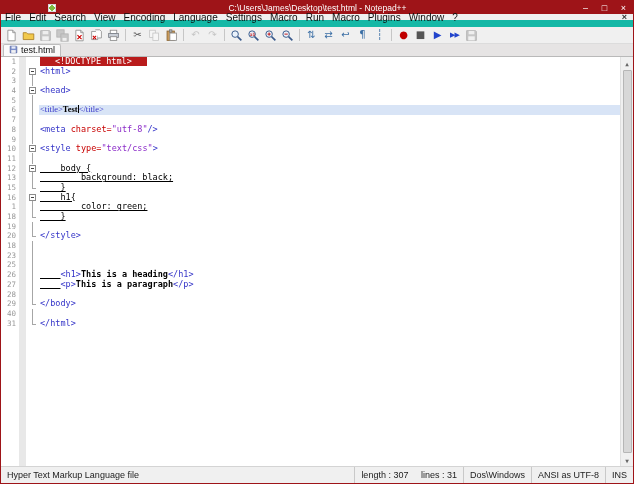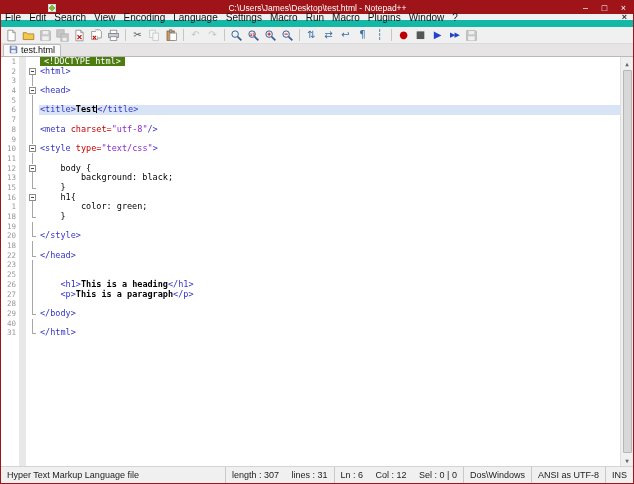--- a/index.html
+++ b/index.html
@@ -39,28 +39,28 @@
   
   .editor{flex:1;position:relative;background:#fff;overflow:hidden;
     font-family:"DejaVu Sans Mono","Liberation Mono",monospace;}
   .bm-strip{position:absolute;left:18px;top:0;bottom:0;width:7px;background:#E8E8E8;}
   .rows{position:absolute;left:0;top:0;right:13px;bottom:0;}
   .row{display:flex;height:9.7px;line-height:9.7px;font-size:8.5px;white-space:pre;}
   .ln{width:18px;flex:0 0 auto;text-align:right;padding-right:3px;color:#989898;font-size:7.5px;}
   .bm{width:7px;flex:0 0 auto;background:#E8E8E8;}
   .fold{width:13px;flex:0 0 auto;position:relative;}
   .code{flex:1;padding-left:1px;color:#000;}
-  .row.current .code{background:#D8E4F6;}
+  .row.current .code{background:#D8E4F6;font-family:Liberation Serif, serif;}
 
   .sg-tag{color:#3434C8;}
   .sg-attr,.sg-op{color:#C80000;}
   .sg-str{color:#8B2BC8;}
   .sg-text{color:#000;font-weight:bold;}
-  .sg-css,.sg-plain{color:#000;}
-  .sg-sgml{color:#FFFFFF;background:#4d7c0f;padding:0 4px;}
+  .sg-css,.sg-plain{color:#000;text-decoration:underline;}
+  .sg-sgml{color:#FFFFFF;background:#b91c1c;padding:0 15px;}
   .caret{display:inline-block;width:1px;height:8px;background:#000;vertical-align:-1px;}
 
   .fold.fv::before{content:"";position:absolute;left:6px;top:0;bottom:0;width:1px;background:#A6A6A6;}
   .fold.fe::before{content:"";position:absolute;left:6px;top:0;height:5px;width:1px;background:#A6A6A6;}
   .fold.fe::after{content:"";position:absolute;left:6px;top:5px;width:4px;height:1px;background:#A6A6A6;}
   .fold.fb::before{content:"";position:absolute;left:6px;top:8.5px;bottom:0;width:1px;background:#A6A6A6;}
   .fbox{position:absolute;left:3px;top:1.3px;width:7px;height:7px;background:#fff;border:1px solid #8C8C8C;}
   .fbox::after{content:"";position:absolute;left:1px;right:1px;top:2px;height:1px;background:#444;}
 
   
@@ -251,39 +251,37 @@
         <div class="row"><span class="ln">11</span><span class="bm"></span><span class="fold fv"></span><span class="code"></span></div>
         <div class="row"><span class="ln">12</span><span class="bm"></span><span class="fold fb"><span class="fbox"></span></span><span class="code"><span class="sg-css">    body {</span></span></div>
         <div class="row"><span class="ln">13</span><span class="bm"></span><span class="fold fv"></span><span class="code"><span class="sg-css">        background: black;</span></span></div>
         <div class="row"><span class="ln">15</span><span class="bm"></span><span class="fold fe"></span><span class="code"><span class="sg-css">    }</span></span></div>
         <div class="row"><span class="ln">16</span><span class="bm"></span><span class="fold fb"><span class="fbox"></span></span><span class="code"><span class="sg-css">    h1{</span></span></div>
         <div class="row"><span class="ln">1</span><span class="bm"></span><span class="fold fv"></span><span class="code"><span class="sg-css">        color: green;</span></span></div>
         <div class="row"><span class="ln">18</span><span class="bm"></span><span class="fold fe"></span><span class="code"><span class="sg-css">    }</span></span></div>
         <div class="row"><span class="ln">19</span><span class="bm"></span><span class="fold fv"></span><span class="code"></span></div>
         <div class="row"><span class="ln">20</span><span class="bm"></span><span class="fold fe"></span><span class="code"><span class="sg-tag">&lt;/style&gt;</span></span></div>
         <div class="row"><span class="ln">18</span><span class="bm"></span><span class="fold fv"></span><span class="code"></span></div>
-        <div class="row"><span class="ln">22</span><span class="bm"></span><span class="fold fe"></span><span class="code"><span class="sg-tag">&lt;/head&gt;</span></span></div>
         <div class="row"><span class="ln">23</span><span class="bm"></span><span class="fold fv"></span><span class="code"></span></div>
         <div class="row"><span class="ln">25</span><span class="bm"></span><span class="fold fv"></span><span class="code"></span></div>
         <div class="row"><span class="ln">26</span><span class="bm"></span><span class="fold fv"></span><span class="code"><span class="sg-plain">    </span><span class="sg-tag">&lt;h1&gt;</span><span class="sg-text">This is a heading</span><span class="sg-tag">&lt;/h1&gt;</span></span></div>
         <div class="row"><span class="ln">27</span><span class="bm"></span><span class="fold fv"></span><span class="code"><span class="sg-plain">    </span><span class="sg-tag">&lt;p&gt;</span><span class="sg-text">This is a paragraph</span><span class="sg-tag">&lt;/p&gt;</span></span></div>
         <div class="row"><span class="ln">28</span><span class="bm"></span><span class="fold fv"></span><span class="code"></span></div>
         <div class="row"><span class="ln">29</span><span class="bm"></span><span class="fold fe"></span><span class="code"><span class="sg-tag">&lt;/body&gt;</span></span></div>
         <div class="row"><span class="ln">40</span><span class="bm"></span><span class="fold fv"></span><span class="code"></span></div>
         <div class="row"><span class="ln">31</span><span class="bm"></span><span class="fold fe"></span><span class="code"><span class="sg-tag">&lt;/html&gt;</span></span></div>
       </div>
     <div class="vscroll">
       <span class="sarrow">▲</span>
       <span class="sthumb"></span>
       <span class="sarrow">▼</span>
     </div>
   </div>
 
   <div class="statusbar">
     <span class="sb">Hyper Text Markup Language file</span>
     <span class="sb">length : 307     lines : 31</span>
-    <span class="sb">Ln : 6     Col : 12     Sel : 0 | 0</span>
     <span class="sb">Dos\Windows</span>
     <span class="sb">ANSI as UTF-8</span>
     <span class="sb">INS</span>
   </div>
 
 </div>
 
 </body></html>

